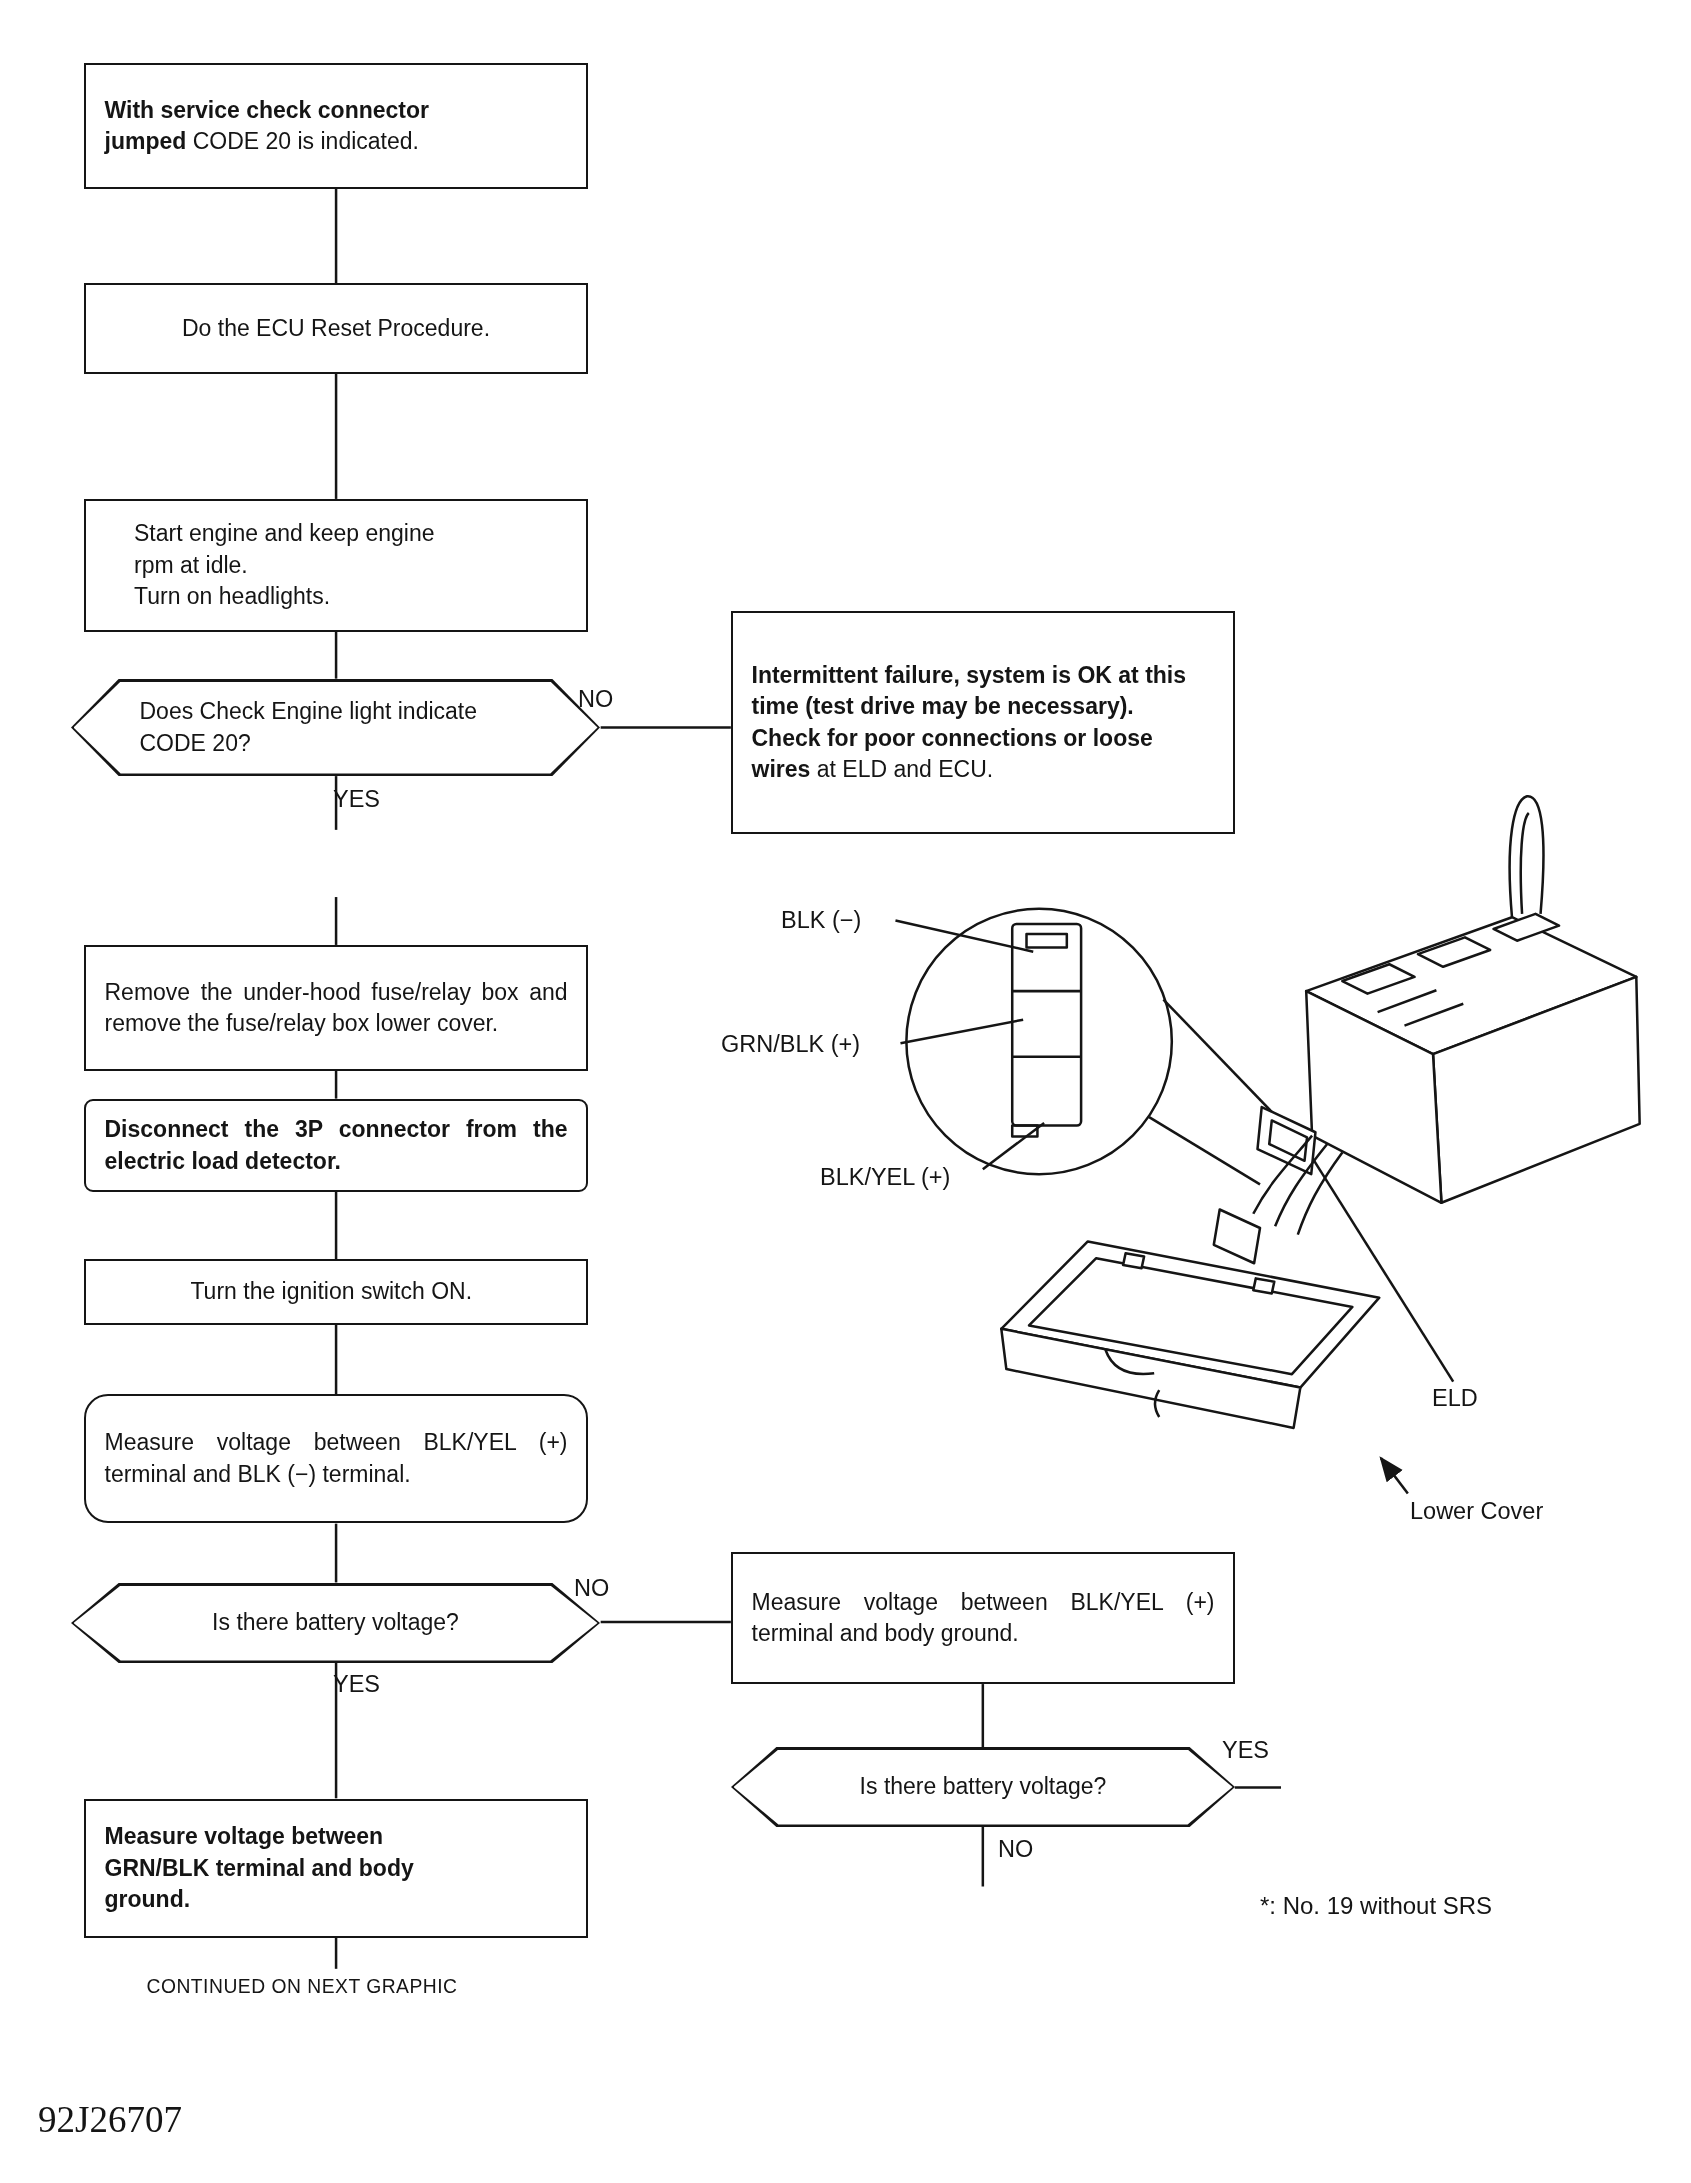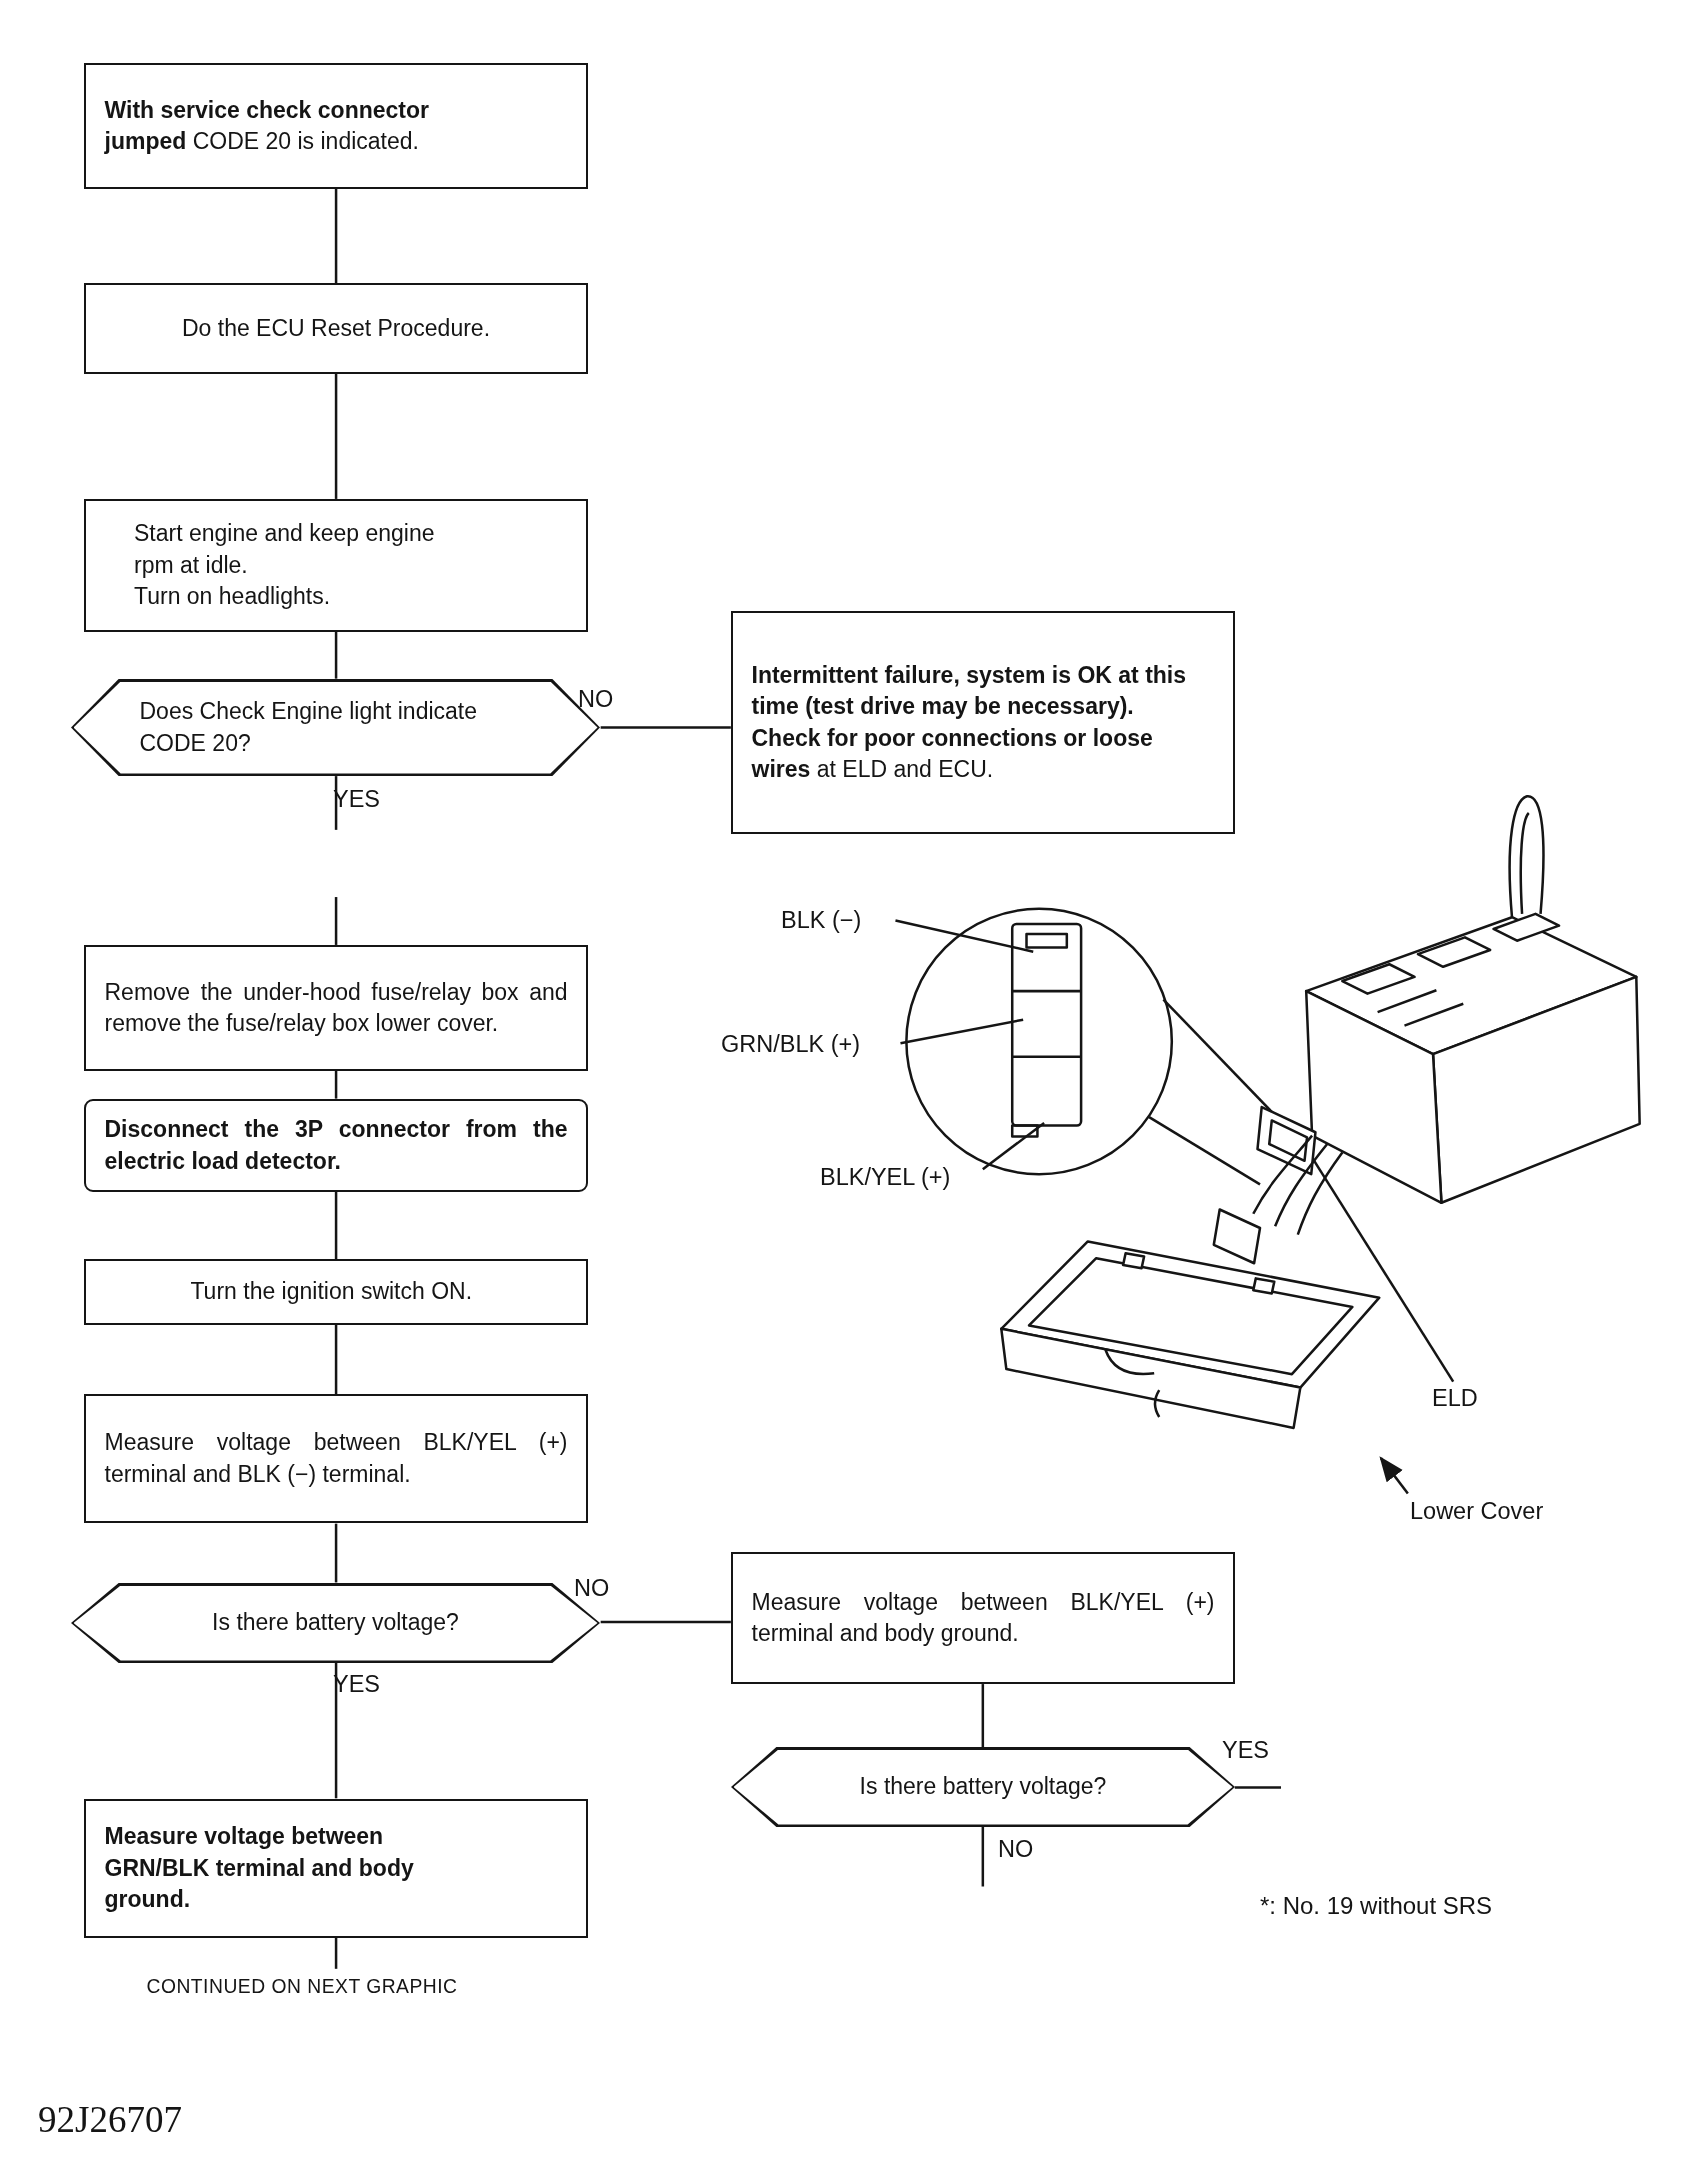--- a/index.html
+++ b/index.html
@@ -153,21 +153,21 @@
   </div>
 
   <div class="box j bold-box" style="left:84px; top:1099px; width:504px; height:93px;border-radius:9px;">
     <div class="t">Disconnect the 3P connector from the electric load detector.</div>
   </div>
 
   <div class="box ctr" style="left:84px; top:1259px; width:504px; height:66px;padding-left:9px;">
     <div class="t">Turn the ignition switch ON.</div>
   </div>
 
-  <div class="box j" style="left:84px; top:1394px; width:504px; height:129px;">
+  <div class="box j" style="left:84px; top:1394px; width:504px; height:129px;border-radius:24px;">
     <div class="t">Measure voltage between BLK/YEL (+) terminal and BLK (−) terminal.</div>
   </div>
 
   <div class="hex" style="left:71px; top:1583px; width:529px; height:80px;">
     <div class="hex-in">Is there battery voltage?</div>
   </div>
 
   <div class="lbl" style="left:574px; top:1574px;">NO</div>
   <div class="lbl" style="left:333px; top:1670px;">YES</div>
 

